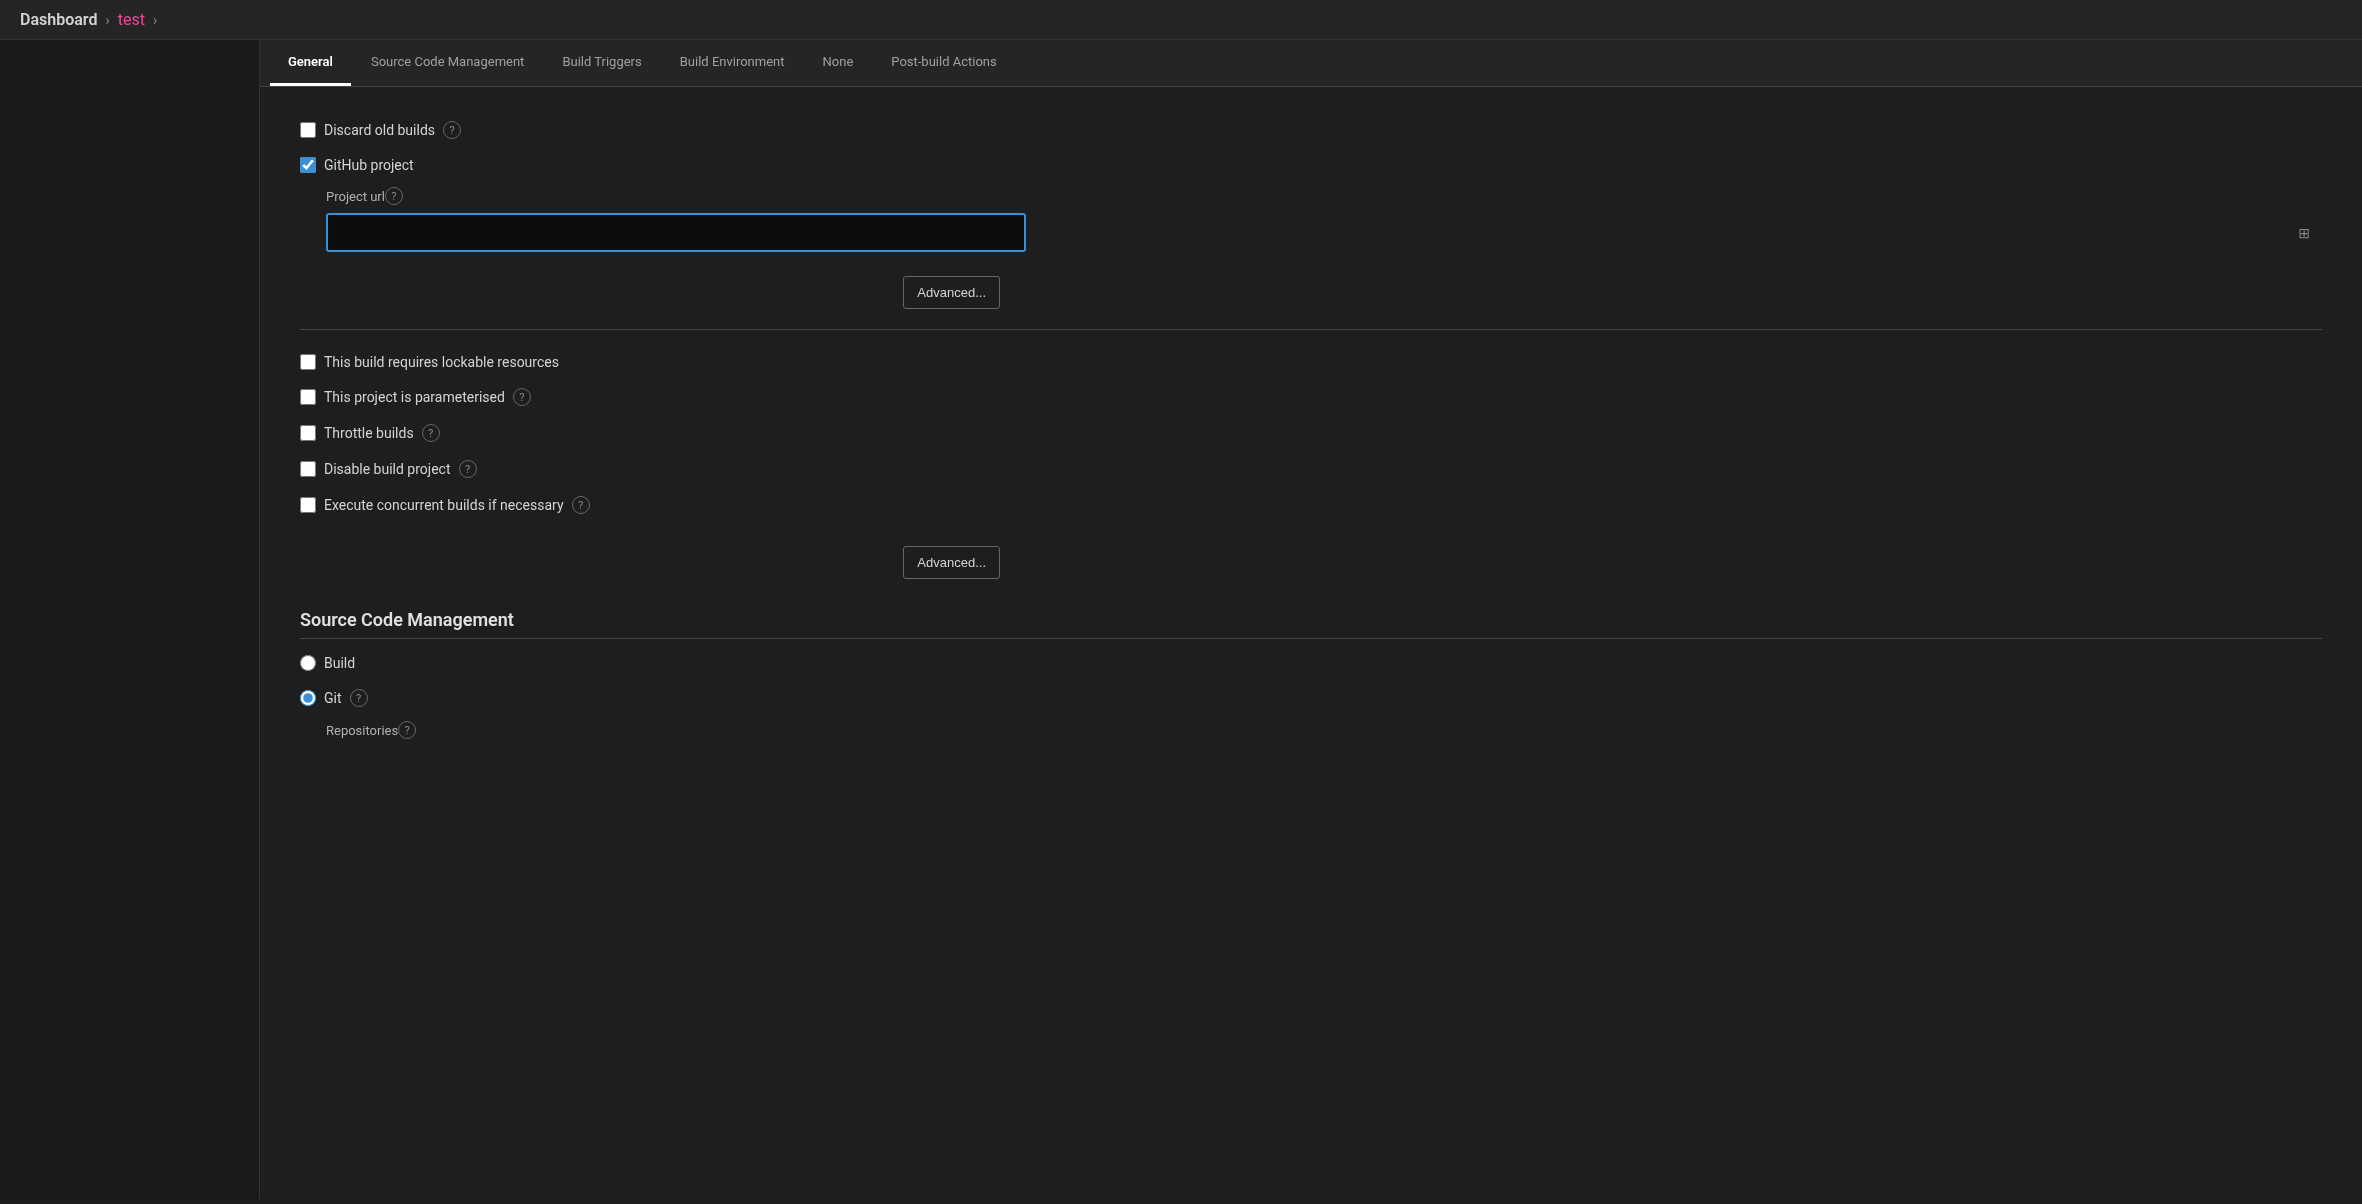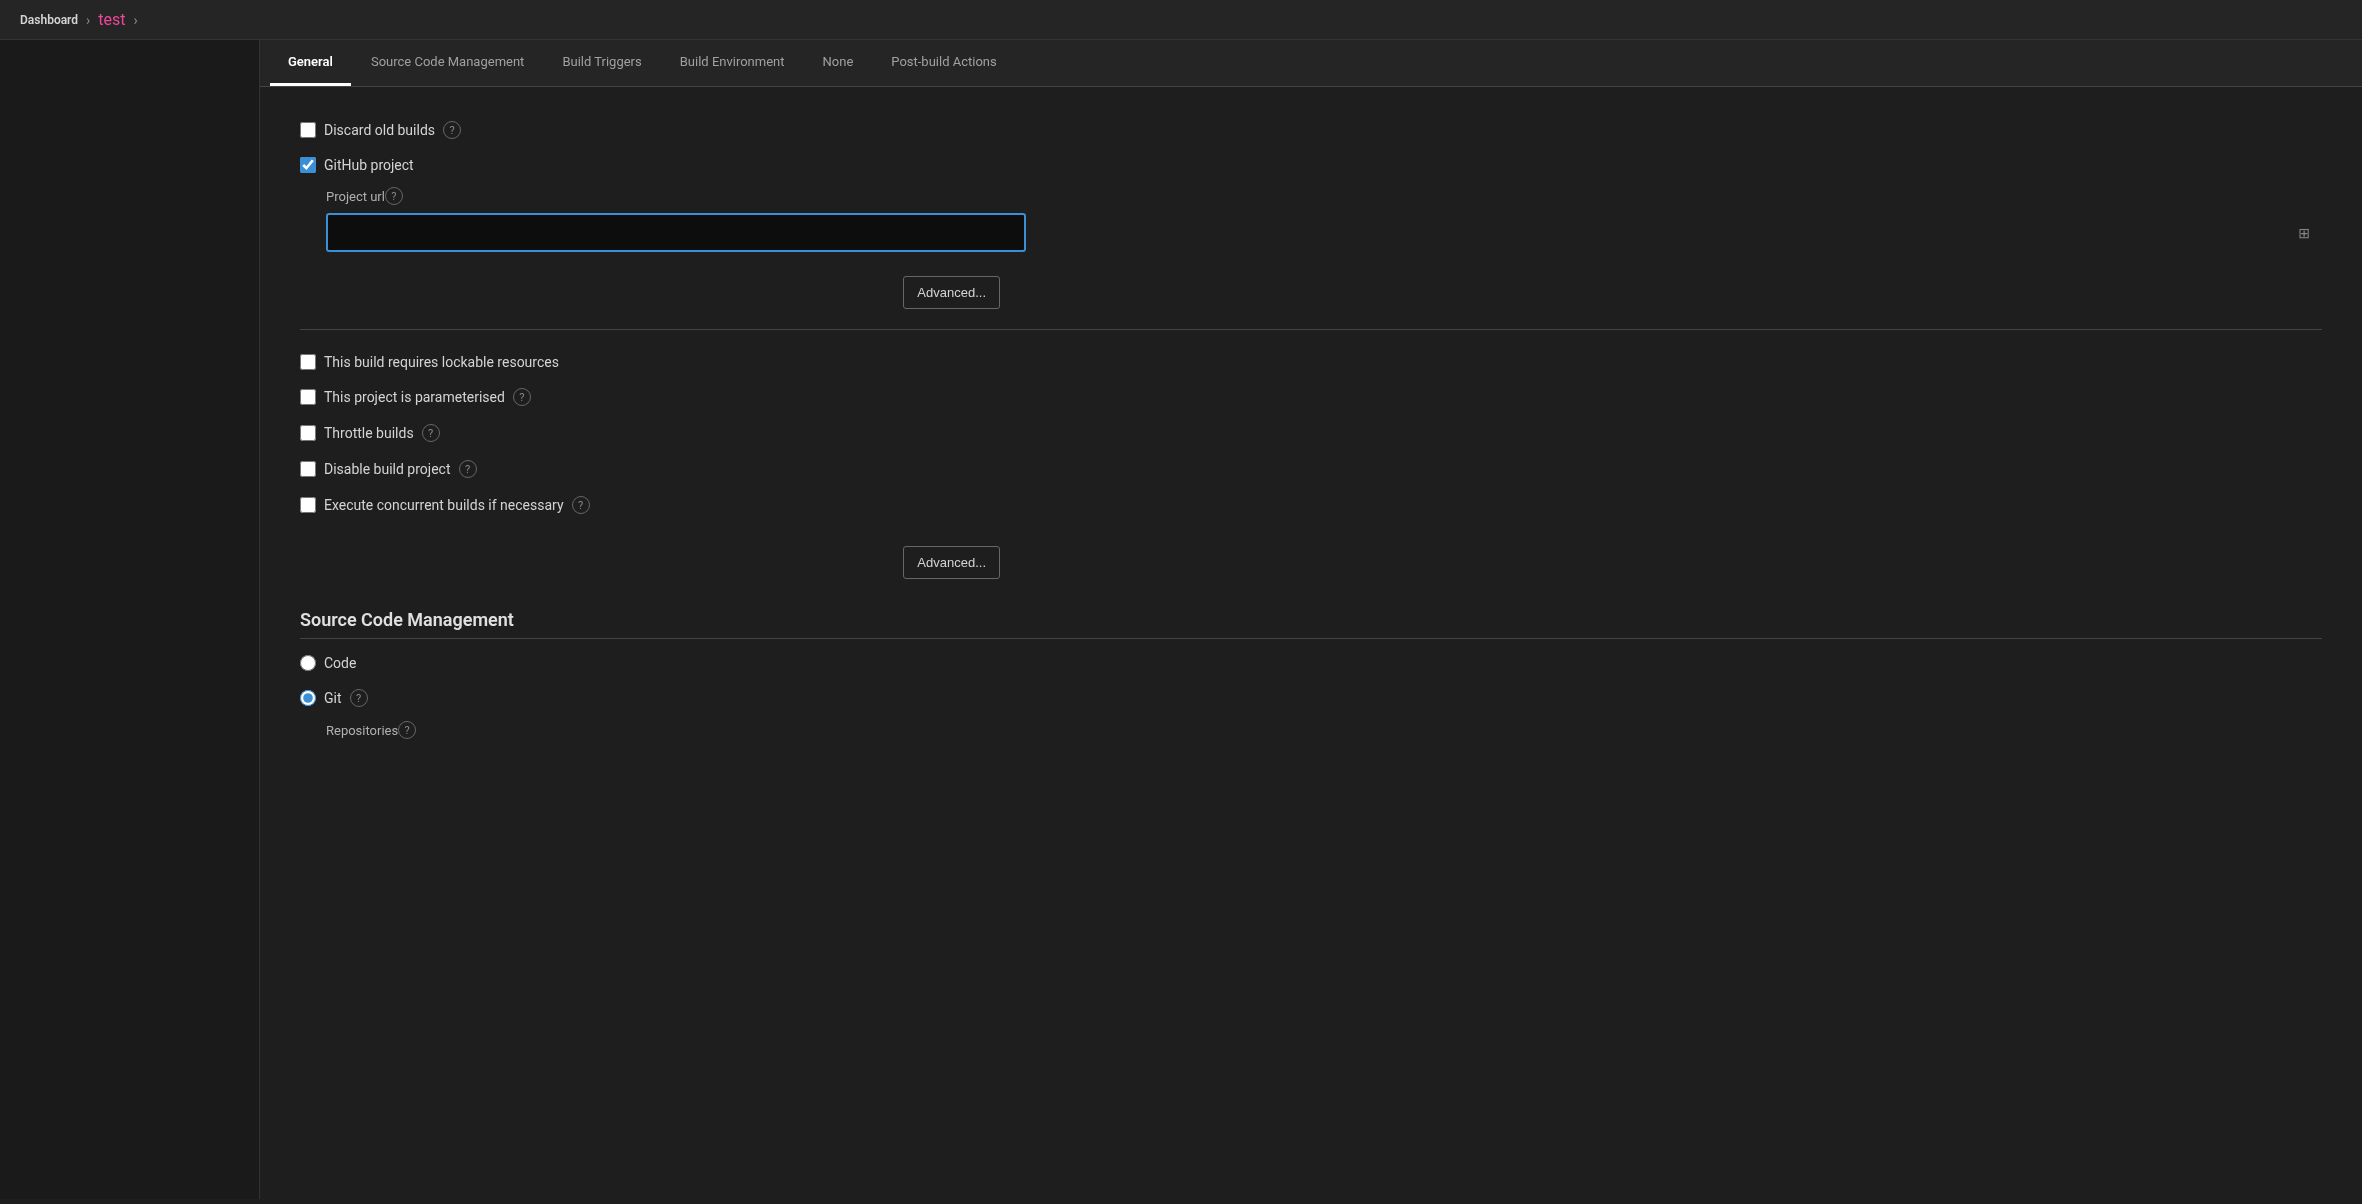--- a/index.html
+++ b/index.html
@@ -22,21 +22,21 @@
       padding: 10px 20px;
       display: flex;
       align-items: center;
       gap: 8px;
       border-bottom: 1px solid #333;
     }
 
     .breadcrumb-bar .dashboard-link {
       color: #d4d4d4;
       text-decoration: none;
-      font-size: 12px;
+      font-size: 16px;
       font-weight: 600;
     }
 
     .breadcrumb-separator {
       color: #888;
       font-size: 14px;
     }
 
     .breadcrumb-bar .project-name {
       color: #ec4899;
@@ -334,21 +334,21 @@
           <button class="advanced-btn">Advanced...</button>
         </div>
 
       </div>
 
       <div class="section">
         <div class="section-title">Source Code Management</div>
 
         <div class="radio-row">
           <input type="radio" id="scm-none" name="scm" style="">
-          <label class="radio-label" for="scm-none">Code</label>
+          <label class="radio-label" for="scm-none">Build</label>
         </div>
 
         <div class="radio-row">
           <input type="radio" id="scm-git" name="scm" checked="" style="">
           <label class="radio-label" for="scm-git">Git</label>
           <span class="help-icon">?</span>
         </div>
 
         <div class="indent-block">
           <div class="field-label">

